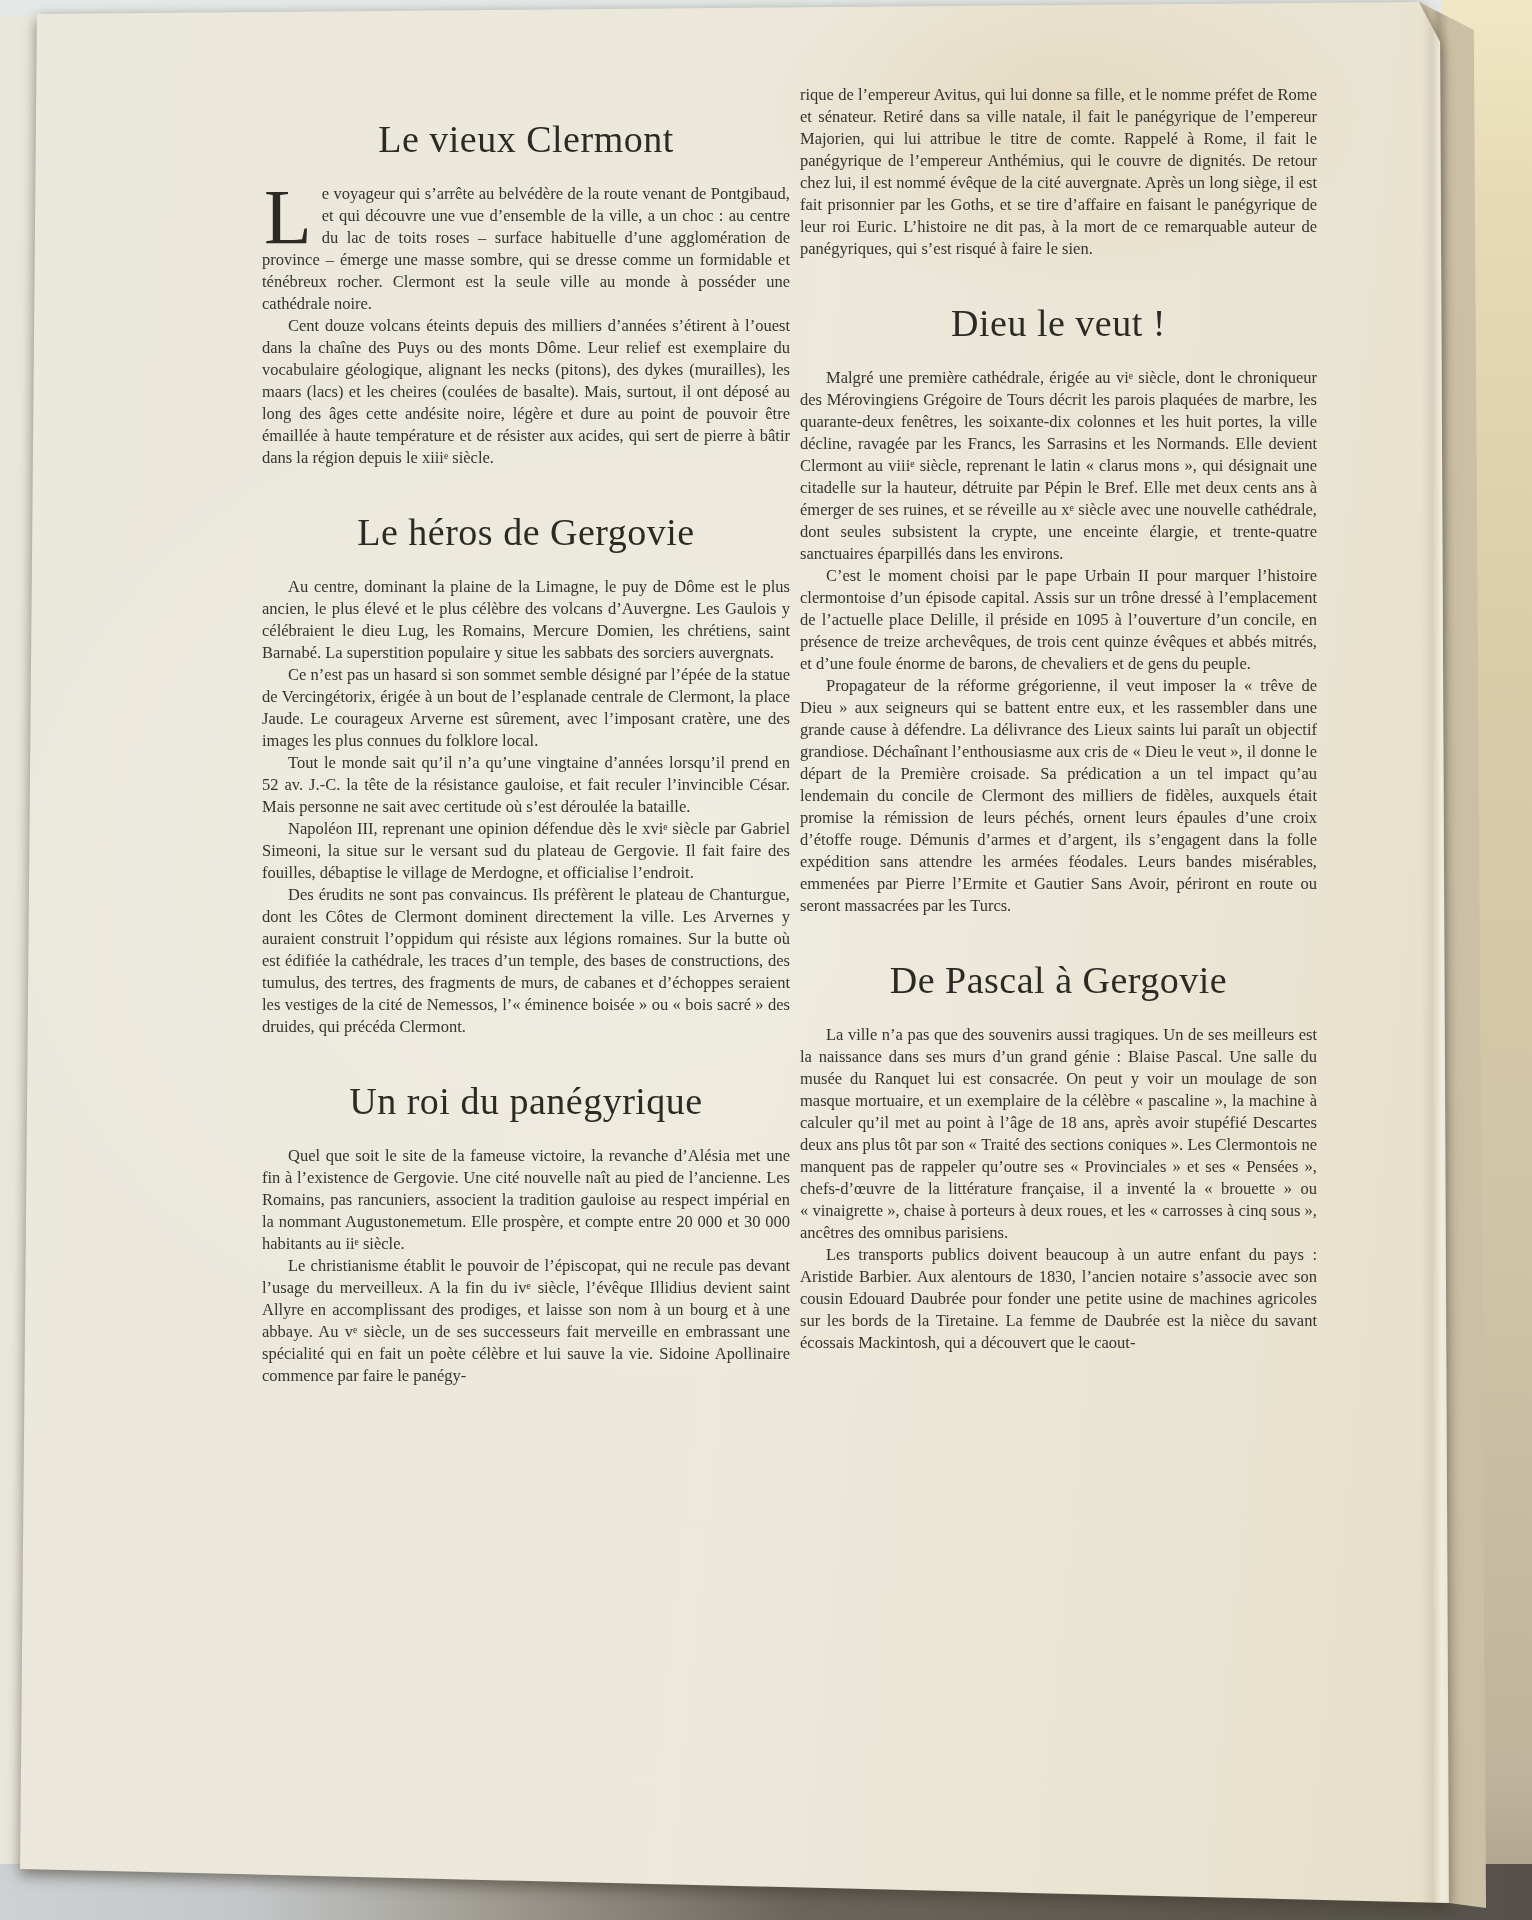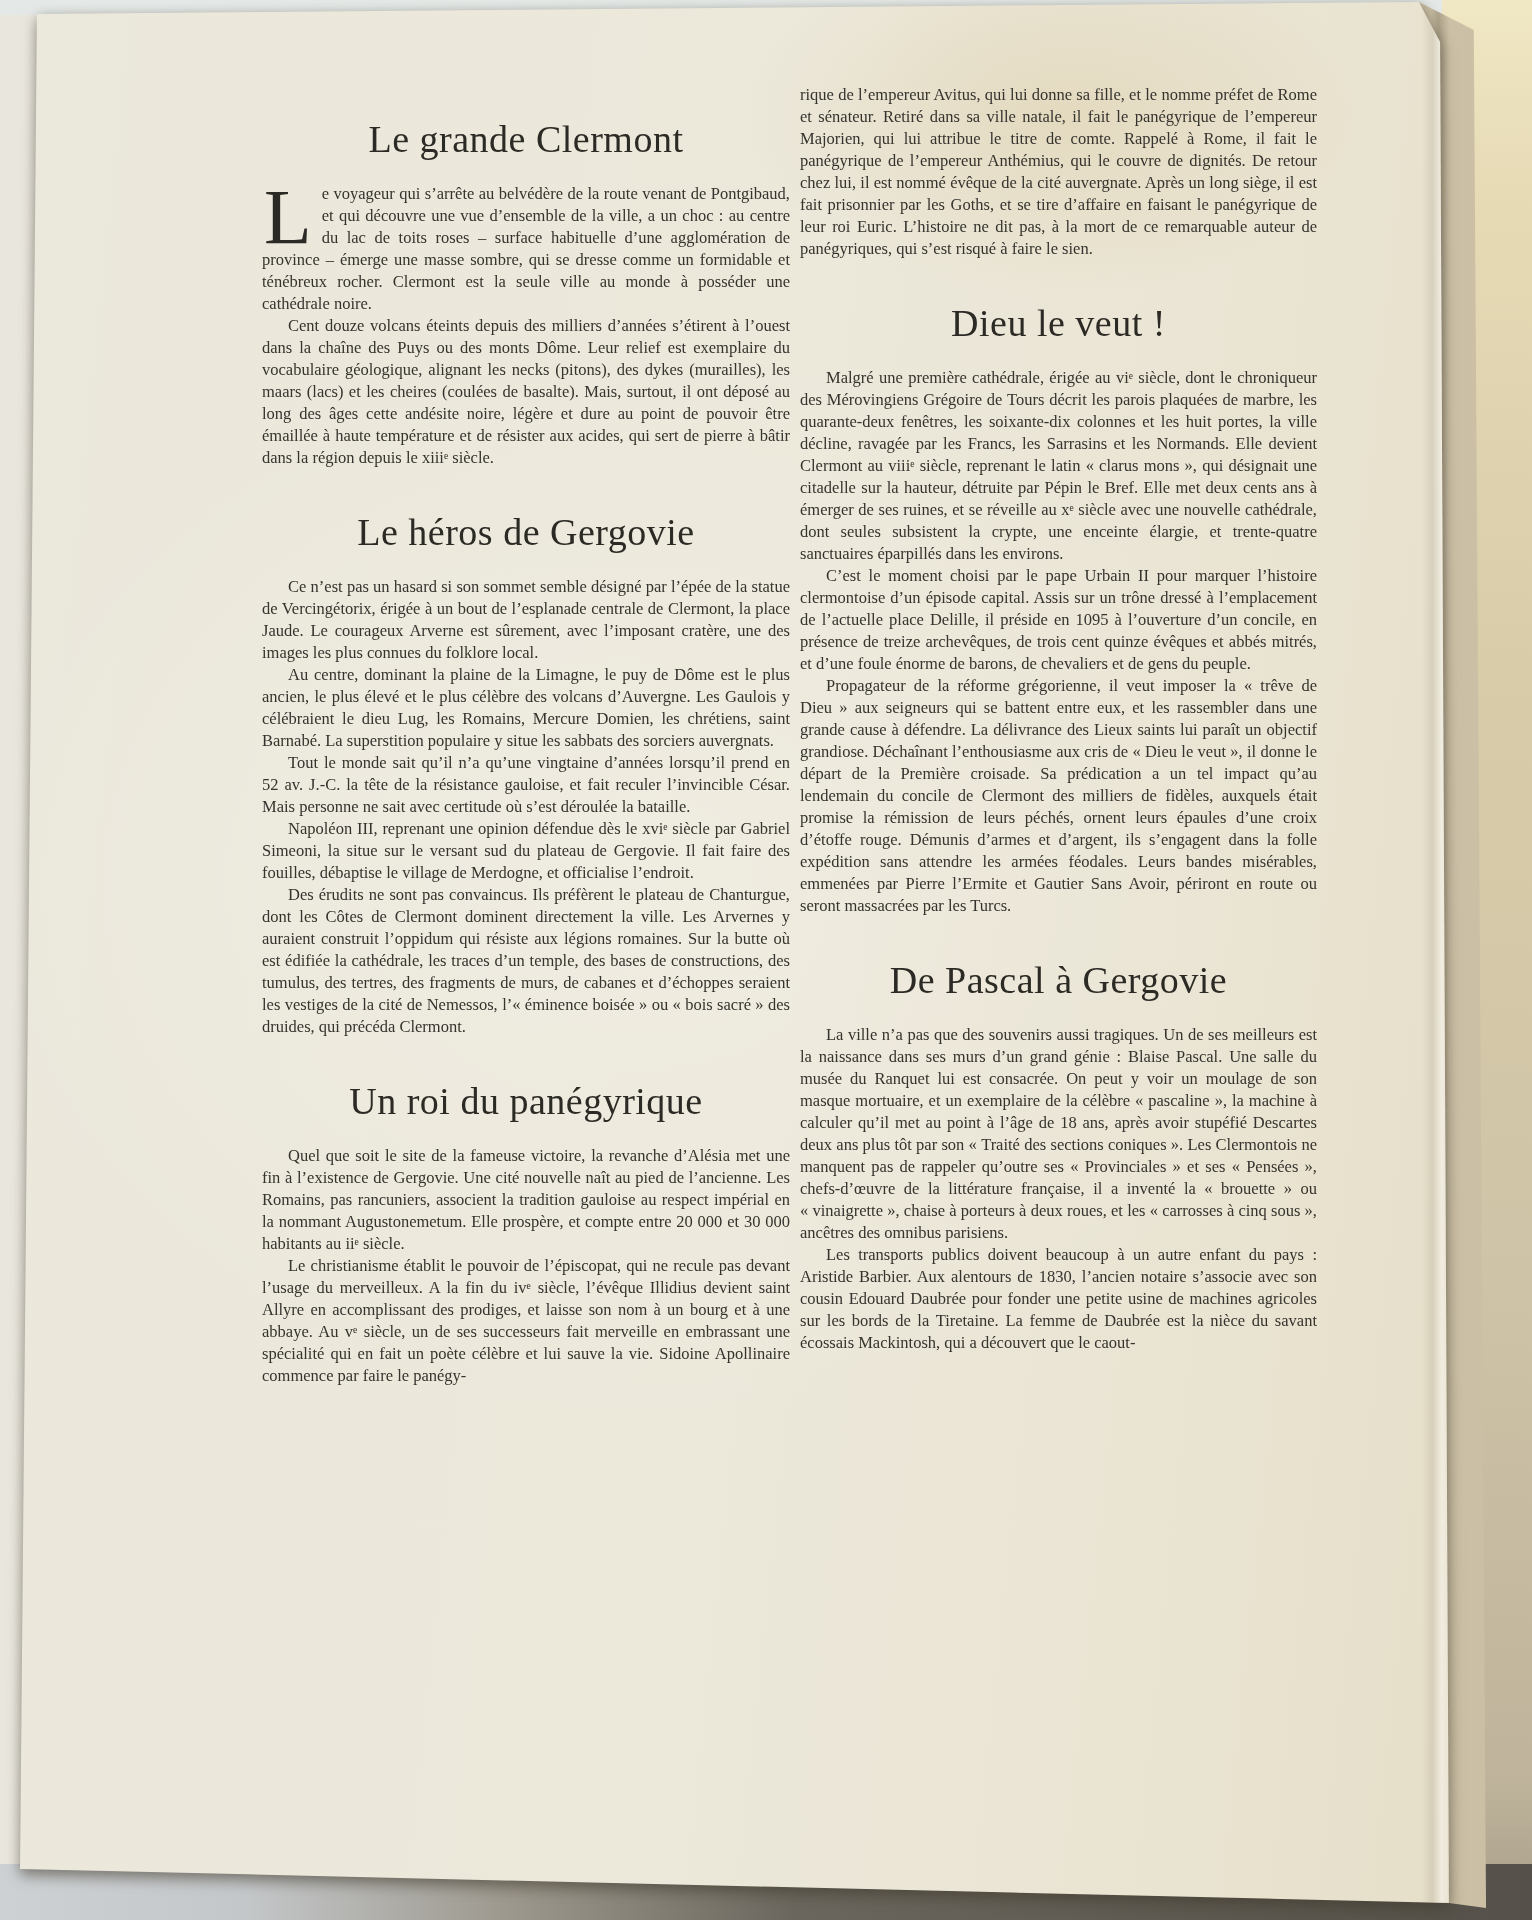--- a/index.html
+++ b/index.html
@@ -54,29 +54,29 @@
   <div class="bg-top"></div>
   <div class="bg-right"></div>
   <div class="table-strip"></div>
   <div class="under-pages"></div>
 
   <div class="page-wrap">
     <div class="page">
 
       <div class="col col-left">
         <section>
-          <h1 class="heading">Le grande Clermont</h1>
+          <h1 class="heading">Le vieux Clermont</h1>
           <p class="opening"><span class="dropcap">L</span><span>e voyageur qui s’arrête au belvédère de la route venant de Pontgibaud, et qui découvre une vue d’ensemble de la ville, a un choc&nbsp;: au centre du lac de toits roses – surface habituelle d’une agglomération de province – émerge une masse sombre, qui se dresse comme un formidable et ténébreux rocher. Clermont est la seule ville au monde à posséder une cathédrale noire.</span></p>
           <p class="para">Cent douze volcans éteints depuis des milliers d’années s’étirent à l’ouest dans la chaîne des Puys ou des monts Dôme. Leur relief est exemplaire du vocabulaire géologique, alignant les necks (pitons), des dykes (murailles), les maars (lacs) et les cheires (coulées de basalte). Mais, surtout, il ont déposé au long des âges cette andésite noire, légère et dure au point de pouvoir être émaillée à haute température et de résister aux acides, qui sert de pierre à bâtir dans la région depuis le xiiiᵉ siècle.</p>
         </section>
 
         <section>
           <h2 class="heading spaced">Le héros de Gergovie</h2>
+          <p class="para">Au centre, dominant la plaine de la Limagne, le puy de Dôme est le plus ancien, le plus élevé et le plus célèbre des volcans d’Auvergne. Les Gaulois y célébraient le dieu Lug, les Romains, Mercure Domien, les chrétiens, saint Barnabé. La superstition populaire y situe les sabbats des sorciers auvergnats.</p>
           <p class="para">Ce n’est pas un hasard si son sommet semble désigné par l’épée de la statue de Vercingétorix, érigée à un bout de l’esplanade centrale de Clermont, la place Jaude. Le courageux Arverne est sûrement, avec l’imposant cratère, une des images les plus connues du folklore local.</p>
-          <p class="para">Au centre, dominant la plaine de la Limagne, le puy de Dôme est le plus ancien, le plus élevé et le plus célèbre des volcans d’Auvergne. Les Gaulois y célébraient le dieu Lug, les Romains, Mercure Domien, les chrétiens, saint Barnabé. La superstition populaire y situe les sabbats des sorciers auvergnats.</p>
           <p class="para">Tout le monde sait qu’il n’a qu’une vingtaine d’années lorsqu’il prend en 52 av. J.-C. la tête de la résistance gauloise, et fait reculer l’invincible César. Mais personne ne sait avec certitude où s’est déroulée la bataille.</p>
           <p class="para">Napoléon III, reprenant une opinion défendue dès le xviᵉ siècle par Gabriel Simeoni, la situe sur le versant sud du plateau de Gergovie. Il fait faire des fouilles, débaptise le village de Merdogne, et officialise l’endroit.</p>
           <p class="para">Des érudits ne sont pas convaincus. Ils préfèrent le plateau de Chanturgue, dont les Côtes de Clermont dominent directement la ville. Les Arvernes y auraient construit l’oppidum qui résiste aux légions romaines. Sur la butte où est édifiée la cathédrale, les traces d’un temple, des bases de constructions, des tumulus, des tertres, des fragments de murs, de cabanes et d’échoppes seraient les vestiges de la cité de Nemessos, l’«&nbsp;éminence boisée&nbsp;» ou «&nbsp;bois sacré&nbsp;» des druides, qui précéda Clermont.</p>
         </section>
 
         <section>
           <h2 class="heading spaced">Un roi du panégyrique</h2>
           <p class="para">Quel que soit le site de la fameuse victoire, la revanche d’Alésia met une fin à l’existence de Gergovie. Une cité nouvelle naît au pied de l’ancienne. Les Romains, pas rancuniers, associent la tradition gauloise au respect impérial en la nommant Augustonemetum. Elle prospère, et compte entre 20&nbsp;000 et 30&nbsp;000 habitants au iiᵉ siècle.</p>
           <p class="para">Le christianisme établit le pouvoir de l’épiscopat, qui ne recule pas devant l’usage du merveilleux. A la fin du ivᵉ siècle, l’évêque Illidius devient saint Allyre en accomplissant des prodiges, et laisse son nom à un bourg et à une abbaye. Au vᵉ siècle, un de ses successeurs fait merveille en embrassant une spécialité qui en fait un poète célèbre et lui sauve la vie. Sidoine Apollinaire commence par faire le panégy-</p>
         </section>

